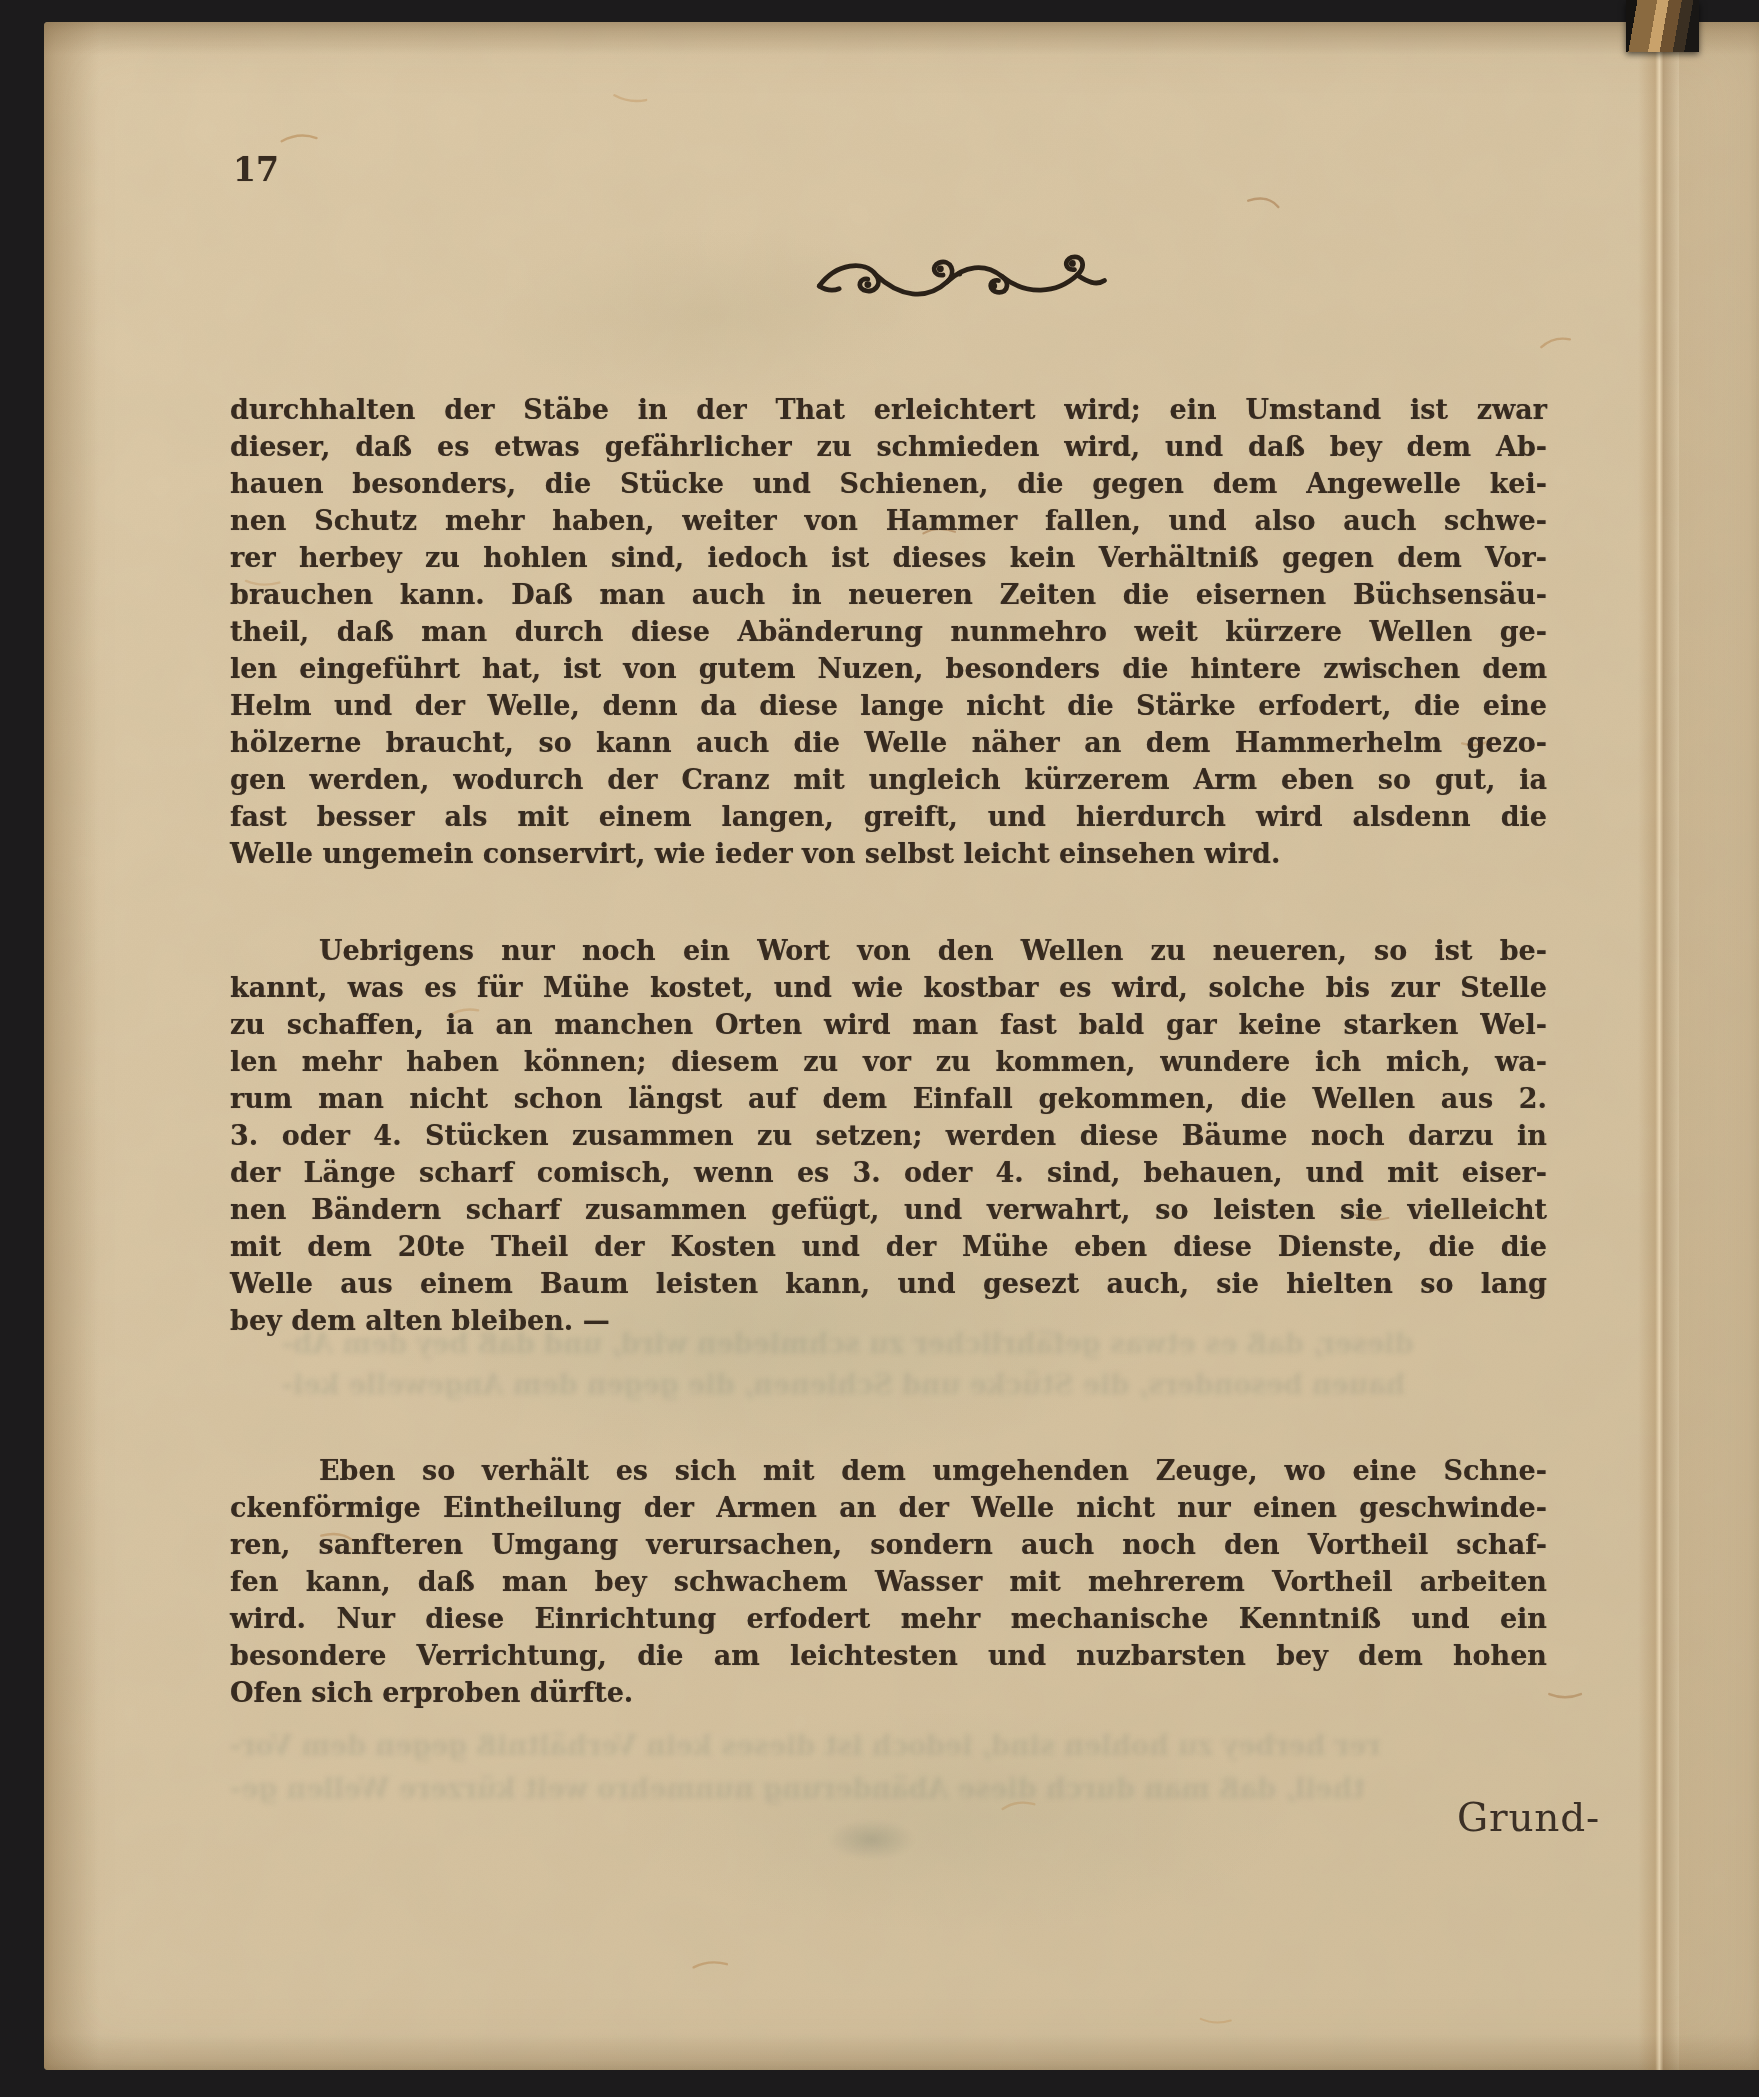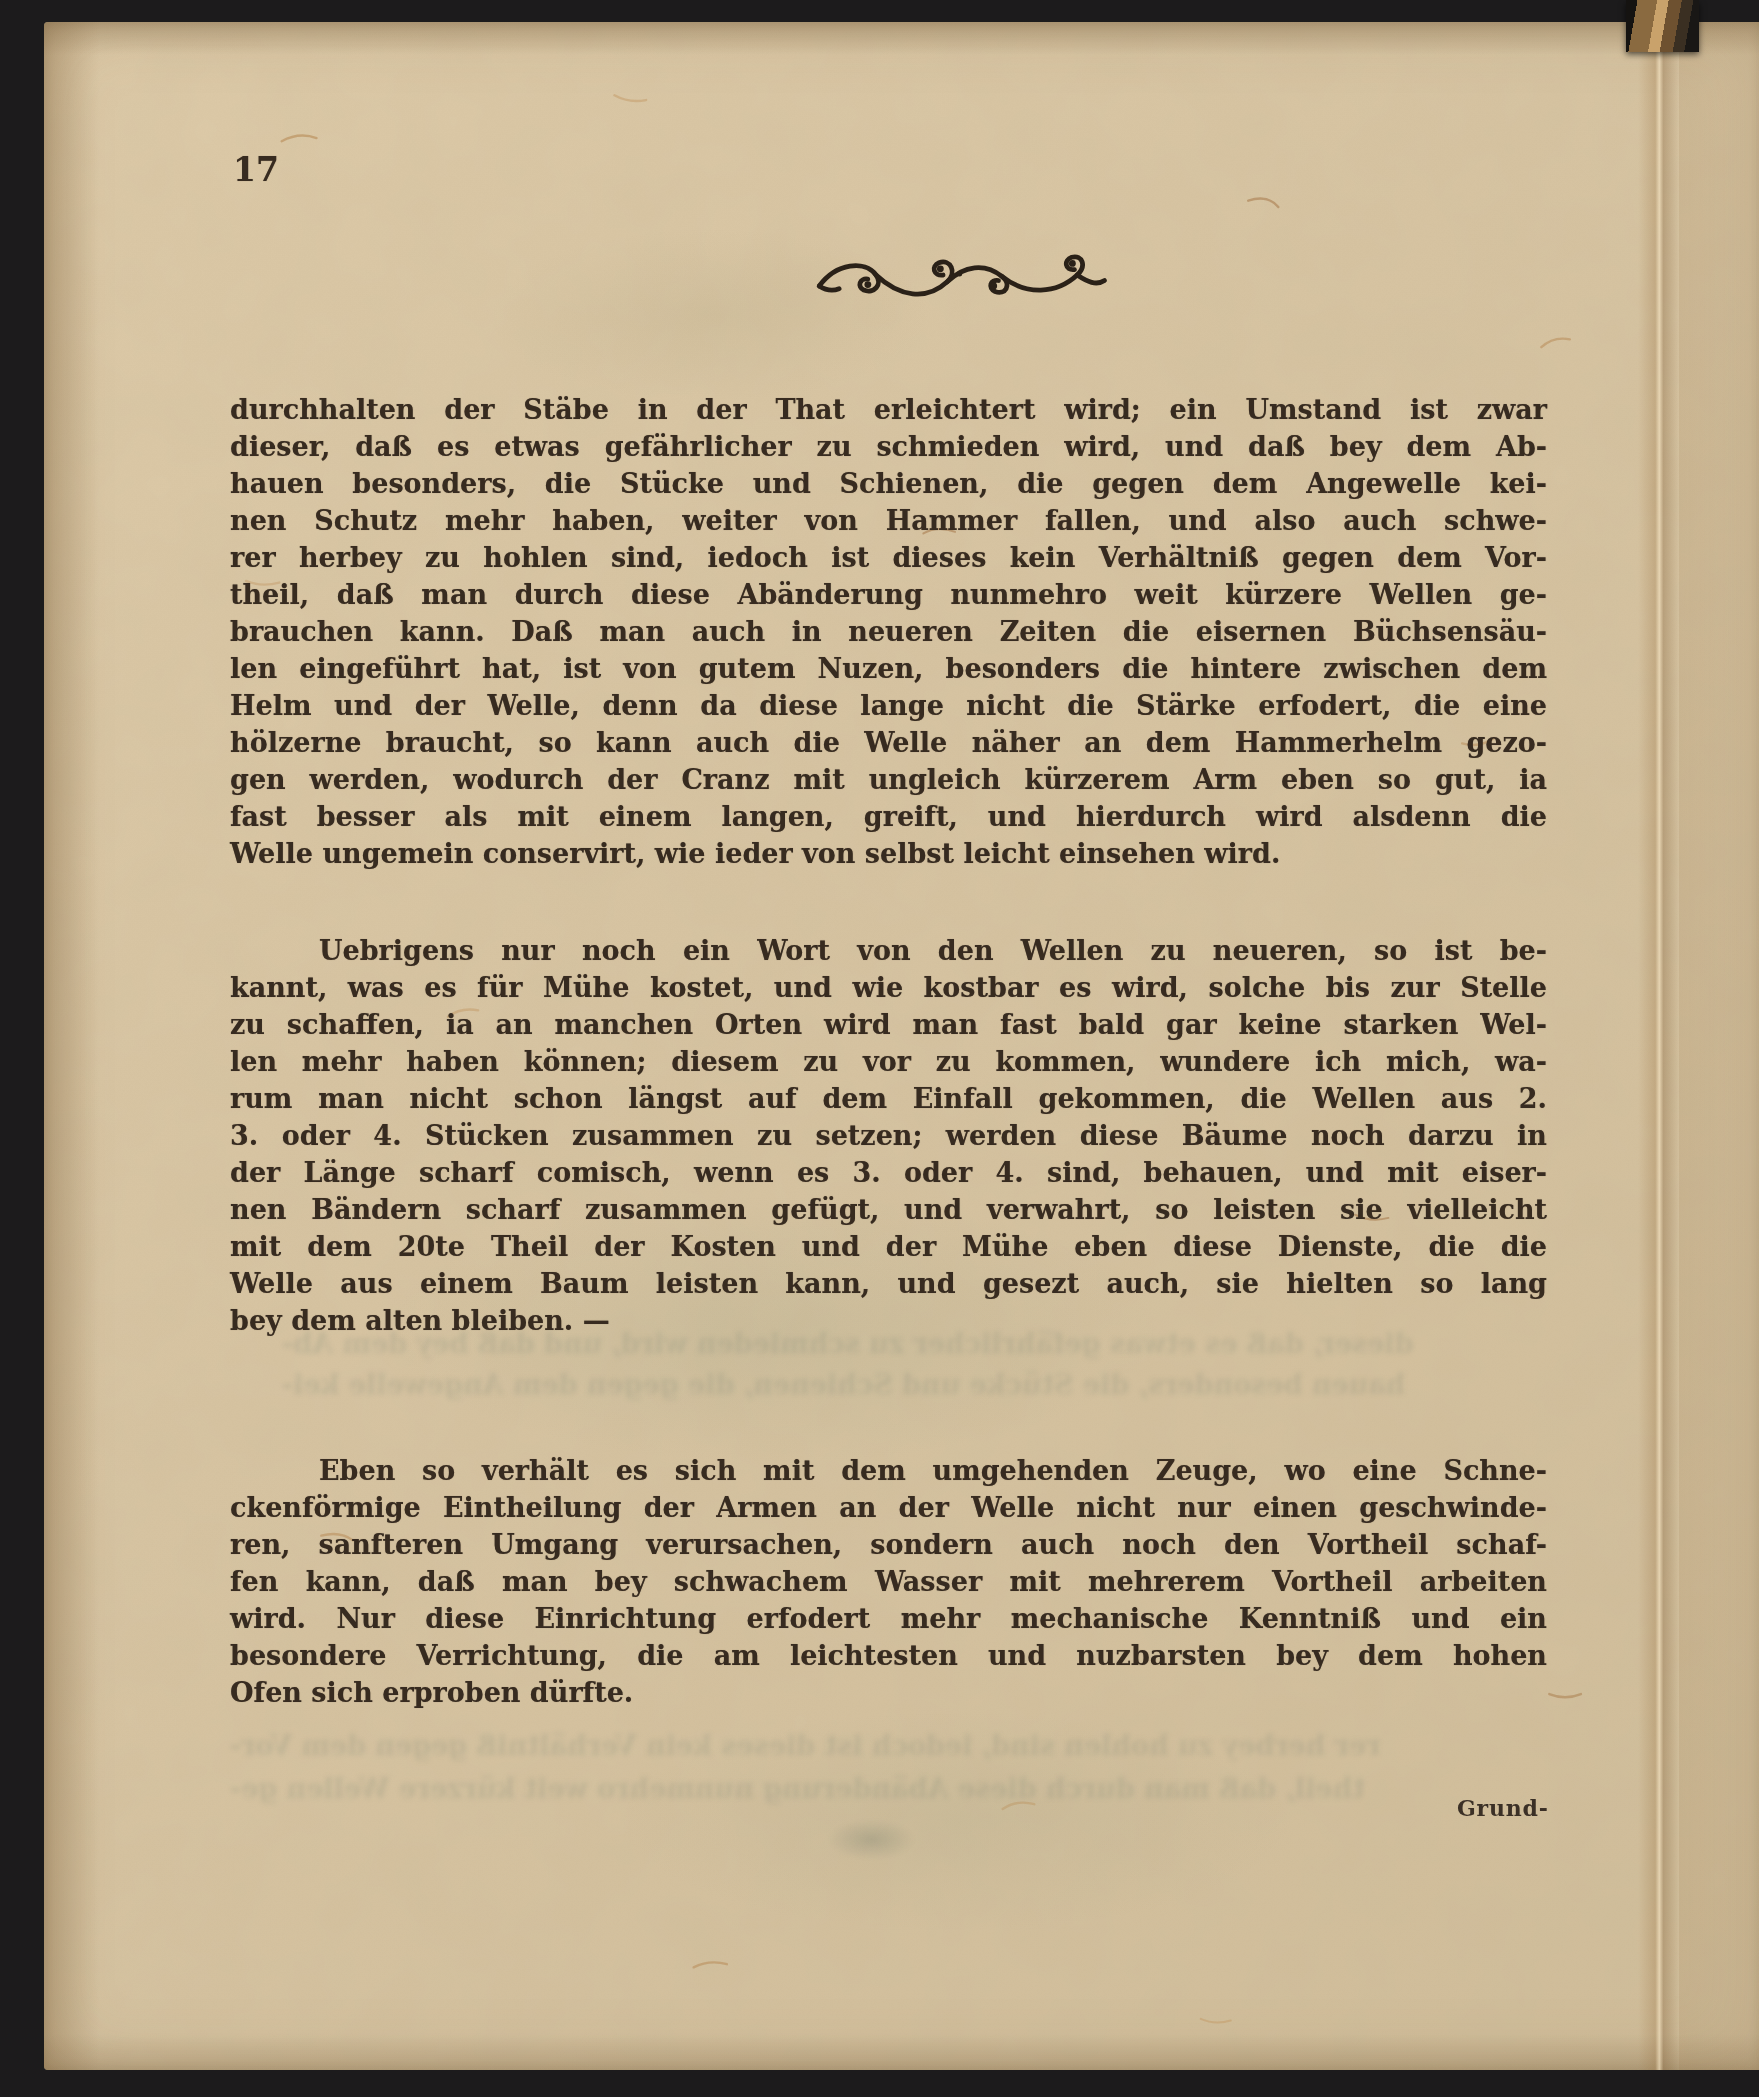--- a/index.html
+++ b/index.html
@@ -70,21 +70,21 @@
   }
   .para{margin:0;}
   .para + .para{margin-top:60px;}
   .para:nth-child(3){margin-top:113px;}
   .line{text-align:justify;text-align-last:justify;white-space:normal;}
   .line.last{text-align-last:left;}
   .para.indent .line.first{text-indent:89px;}
 
   .catchword{
     position:absolute;left:1413px;top:1773px;
-    font-size:22px;font-weight:700;color:#3b3026;
+    font-size:39px;font-weight:400;color:#3b3026;
     font-family:"DejaVu Serif","Liberation Serif",serif;
     letter-spacing:0.8px;
   }
 
   
   .ghost{
     position:absolute;transform:scaleX(-1);filter:blur(2.4px);
     color:rgba(92,110,98,.16);font-size:27px;font-weight:700;
     white-space:nowrap;pointer-events:none;
   }
@@ -166,22 +166,22 @@
       </svg>
     </div>
 
     <div class="body-text">
         <div class="para">
           <div class="line first">durchhalten der Stäbe in der That erleichtert wird; ein Umstand ist zwar</div>
           <div class="line">dieser, daß es etwas gefährlicher zu schmieden wird, und daß bey dem Ab-</div>
           <div class="line">hauen besonders, die Stücke und Schienen, die gegen dem Angewelle kei-</div>
           <div class="line">nen Schutz mehr haben, weiter von Hammer fallen, und also auch schwe-</div>
           <div class="line">rer herbey zu hohlen sind, iedoch ist dieses kein Verhältniß gegen dem Vor-</div>
+          <div class="line">brauchen kann. Daß man auch in neueren Zeiten die eisernen Büchsensäu-</div>
           <div class="line">theil, daß man durch diese Abänderung nunmehro weit kürzere Wellen ge-</div>
-          <div class="line">brauchen kann. Daß man auch in neueren Zeiten die eisernen Büchsensäu-</div>
           <div class="line">len eingeführt hat, ist von gutem Nuzen, besonders die hintere zwischen dem</div>
           <div class="line">Helm und der Welle, denn da diese lange nicht die Stärke erfodert, die eine</div>
           <div class="line">hölzerne braucht, so kann auch die Welle näher an dem Hammerhelm gezo-</div>
           <div class="line">gen werden, wodurch der Cranz mit ungleich kürzerem Arm eben so gut, ia</div>
           <div class="line">fast besser als mit einem langen, greift, und hierdurch wird alsdenn die</div>
           <div class="line last">Welle ungemein conservirt, wie ieder von selbst leicht einsehen wird.</div>
         </div>
         <div class="para indent">
           <div class="line first">Uebrigens nur noch ein Wort von den Wellen zu neueren, so ist be-</div>
           <div class="line">kannt, was es für Mühe kostet, und wie kostbar es wird, solche bis zur Stelle</div>

